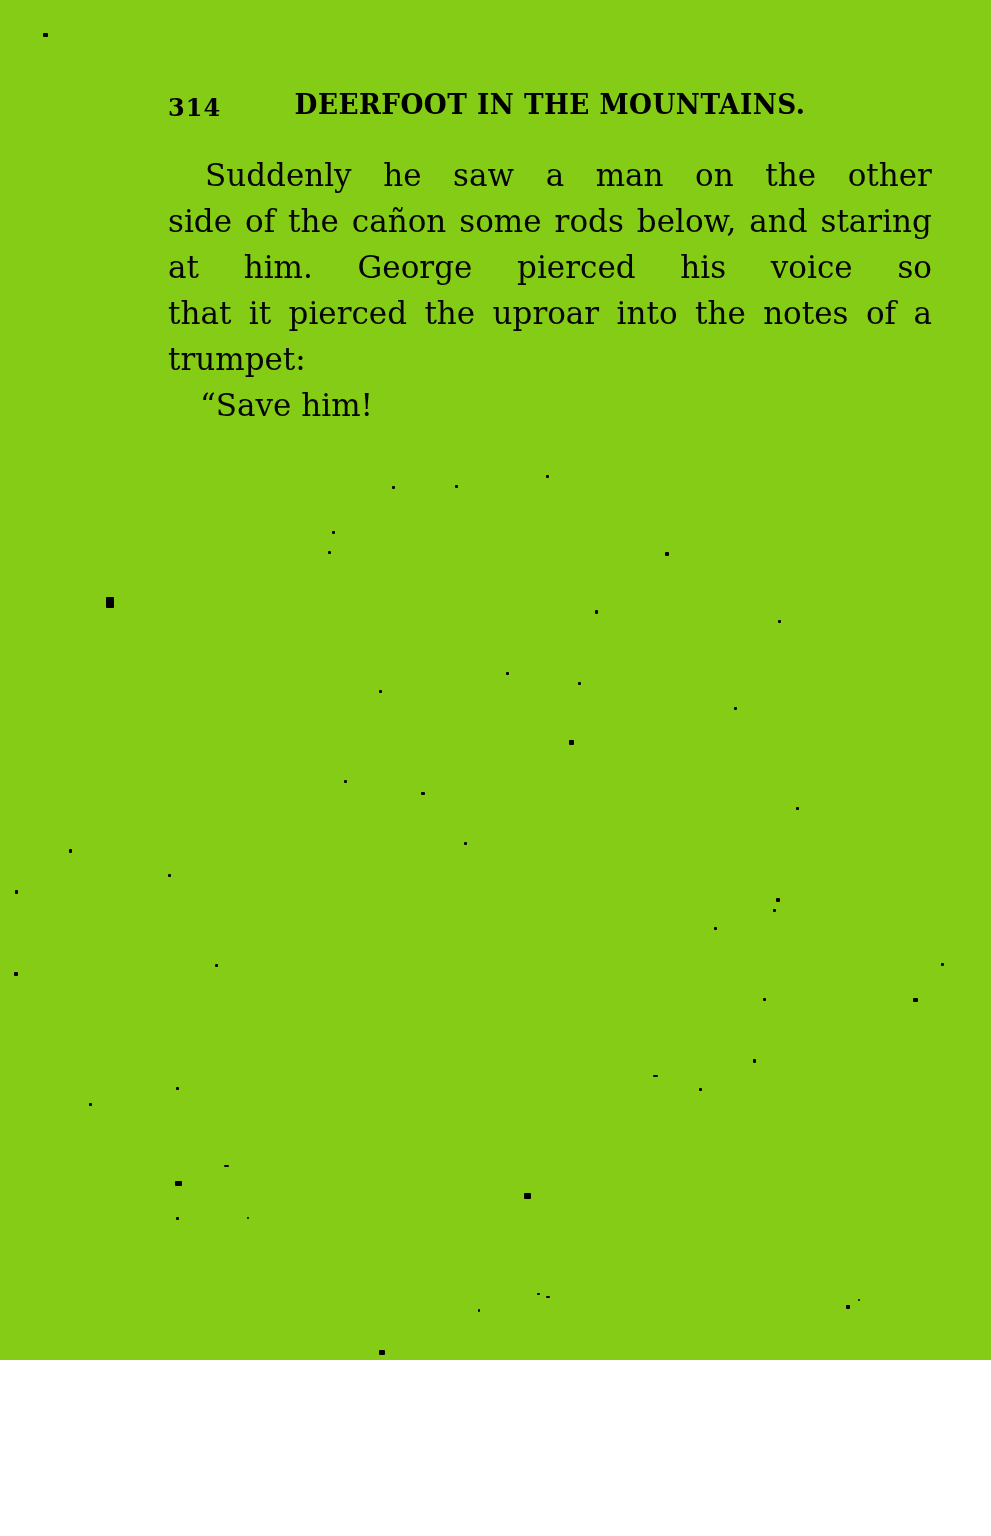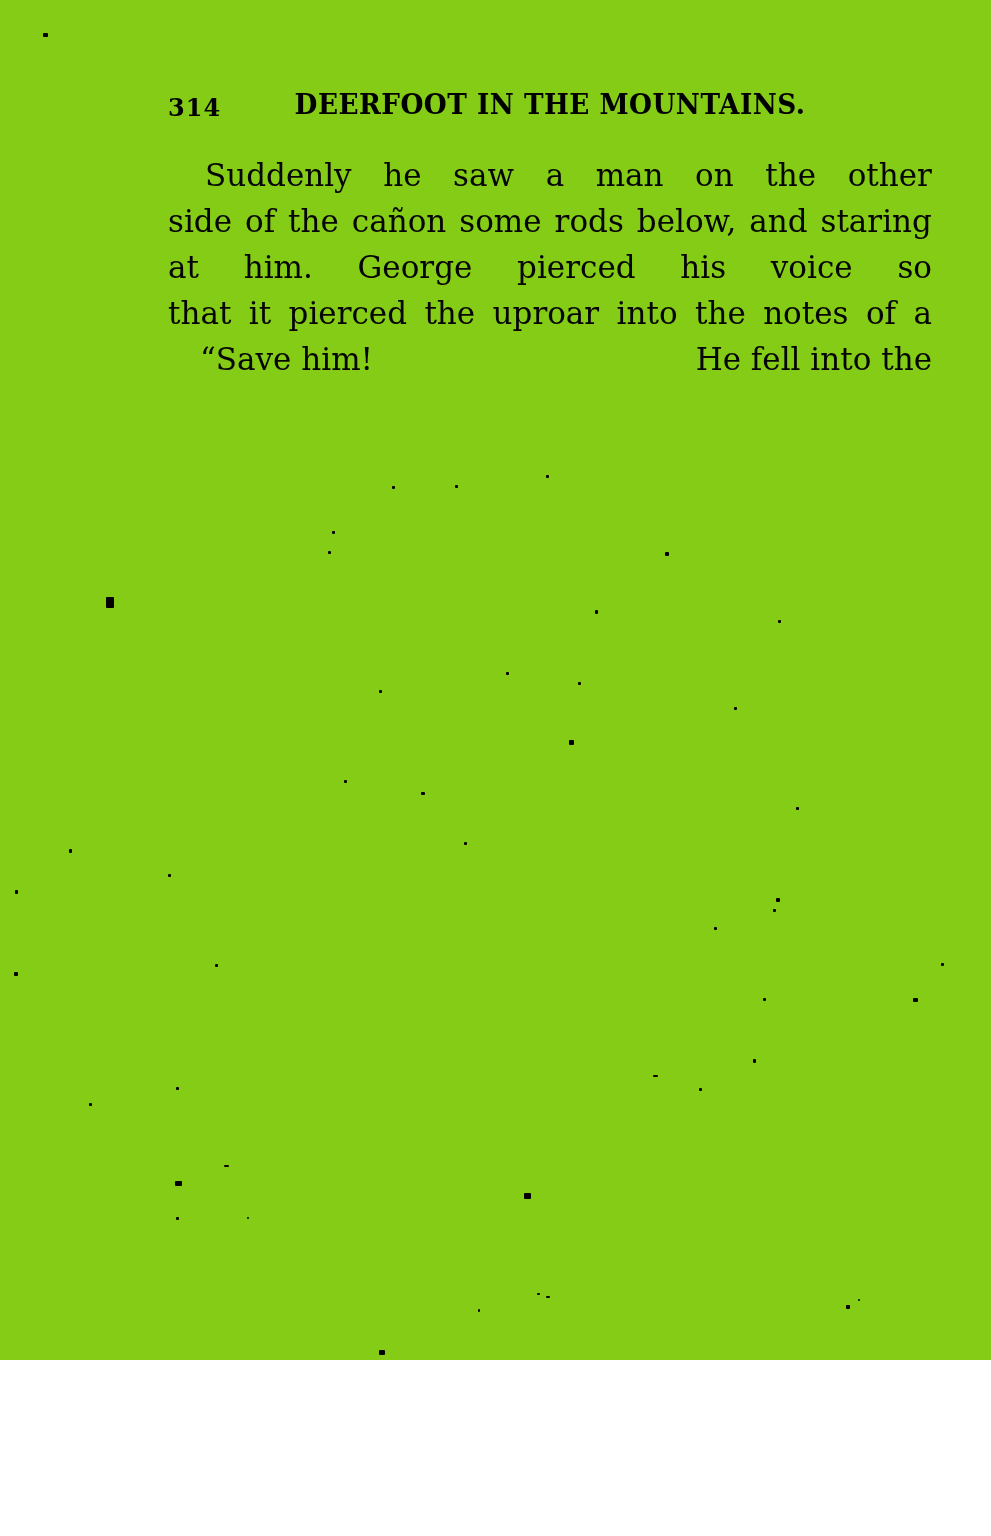--- a/index.html
+++ b/index.html
@@ -105,23 +105,23 @@
         <span>it</span>
         <span>pierced</span>
         <span>the</span>
         <span>uproar</span>
         <span>into</span>
         <span>the</span>
         <span>notes</span>
         <span>of</span>
         <span>a</span>
       </div>
+      <div class="line">trumpet:</div>
       <div class="line just" style="padding-left: 32px; align-items: center;">
         <span>“Save him!</span>
-        <span>He fell into the</span>
       </div>
     </div>
 
   <div id="specks">
       <div class="speck" style="left: 43px; top: 33px; width: 5px; height: 4px;"></div>
       <div class="speck" style="left: 546px; top: 475px; width: 3px; height: 3px;"></div>
       <div class="speck" style="left: 392px; top: 486px; width: 3px; height: 3px;"></div>
       <div class="speck" style="left: 455px; top: 485px; width: 3px; height: 3px;"></div>
       <div class="speck" style="left: 332px; top: 531px; width: 3px; height: 3px;"></div>
       <div class="speck" style="left: 328px; top: 551px; width: 3px; height: 3px;"></div>

